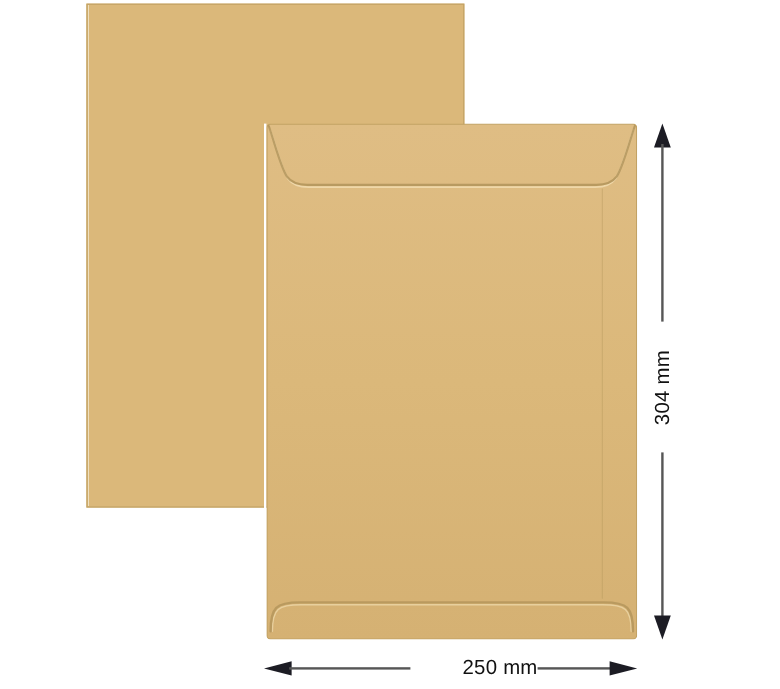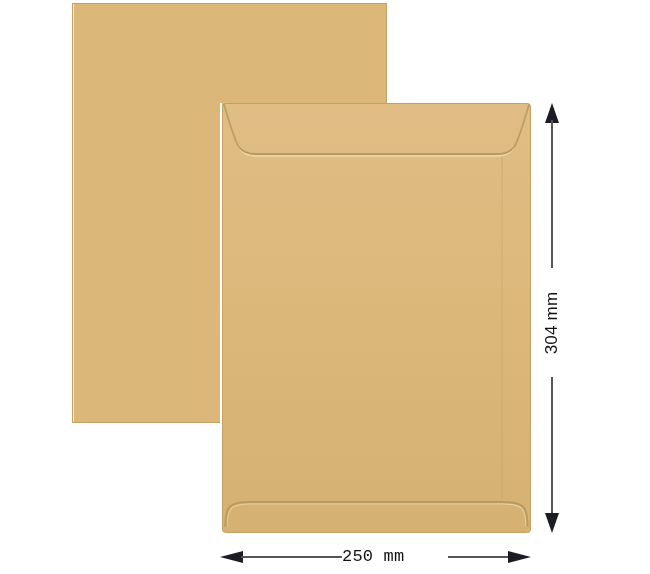--- a/index.html
+++ b/index.html
@@ -111,26 +111,25 @@
     right: 0; top: 6px;
     border-top: 6px solid transparent;
     border-bottom: 6px solid transparent;
     border-left: 23px solid var(--arrowhead, #1c1c24);
   }
   .hlabel-box {
     position: absolute;
     left: 122px;
     width: 106px;
     top: 2px;
-    text-align: left;
+    text-align: right;
     font-size: 17px;
     color: var(--label-text, #111111);
     white-space: nowrap;
     letter-spacing: 0.2px;
-    font-family: Liberation Mono, monospace;
   }
 </style>
 </head>
 <body>
 
 <div class="stage">
 
   <div class="back-sheet"></div>
 
   <div class="front-env">

